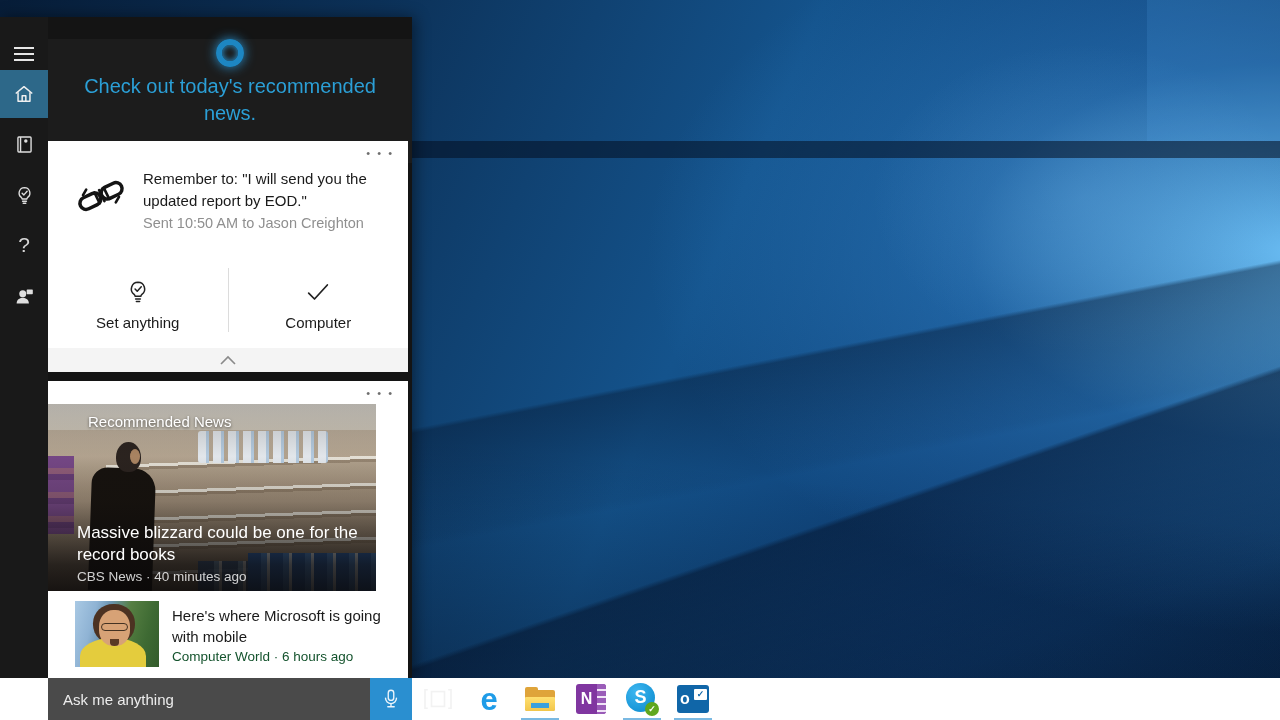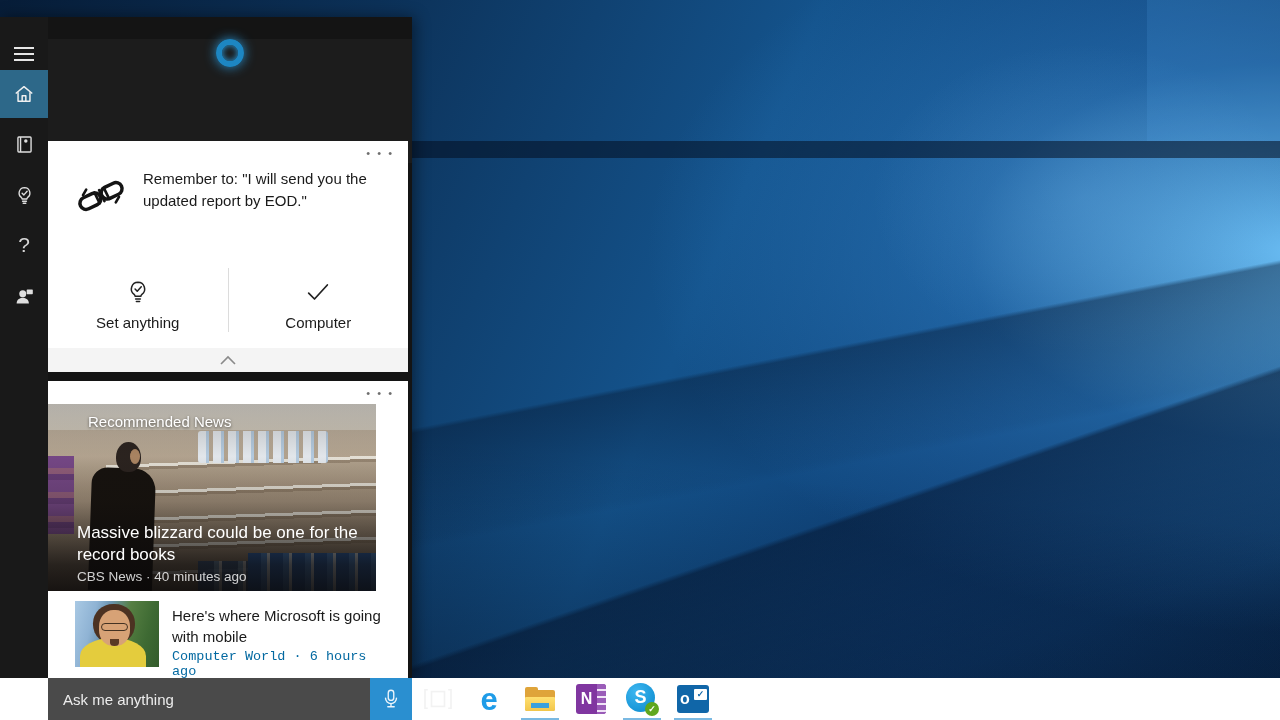--- a/index.html
+++ b/index.html
@@ -116,21 +116,21 @@
   .th-hair { position:absolute; top:3px; left:18px; width:42px; height:40px;
     background:#4c3222; border-radius:48%; }
   .th-head { position:absolute; top:9px; left:24px; width:31px; height:36px;
     background:#d7a276; border-radius:46% 46% 44% 44%; }
   .th-glasses { position:absolute; top:22px; left:26px; width:27px; height:8px;
     border:1.5px solid rgba(42,30,20,0.85); border-radius:4px; }
   .th-goatee { position:absolute; top:38px; left:35px; width:9px; height:7px;
     background:#5a3a24; border-radius:0 0 50% 50%; }
   .story-text { width:225px; padding-top:4px; }
   .story-headline { font-size:15px; line-height:21px; color:#1a1a1a; }
-  .story-meta { margin-top:2px; font-size:13.5px; color:#0369a1;font-family:Liberation Mono, monospace; }
+  .story-meta { margin-top:2px; font-size:13.5px; color:#14532d; }
 
   
   .taskbar { position:absolute; left:0; top:678px; width:1280px; height:42px;
     background:#ffffff; display:flex; align-items:stretch; }
   .start-btn { width:48px; flex:none; background:none; border:none; cursor:pointer;
     display:flex; align-items:center; justify-content:center; }
   .searchbox { width:322px; flex:none; background:#4a4a4a; display:flex; align-items:center; }
   .searchbox input { width:100%; background:transparent; border:none; outline:none;
     padding-left:15px; font-size:15px; color:#f0f0f0; font-family:inherit; }
   .searchbox input::placeholder { color:#ececec; opacity:1; }
@@ -223,37 +223,39 @@
           <path d="M3 21 c0-4 3.2-6.5 7-6.5 s7 2.5 7 6.5 z"></path>
           <rect x="14.5" y="5" width="7" height="5.5" rx="0.8"></rect>
         </svg>
       </div>
     </div>
 
     <div class="panel-main">
 
       <div class="panel-header">
         <div class="cortana-ring"></div>
+        <div class="greeting">Check out today's recommended news.</div>
       </div>
 
       <div class="card reminder-card">
         <button class="dots-btn">• • •</button>
         <div class="rem-body">
           <div class="handshake-box">
             <svg width="56" height="56" viewBox="0 0 64 64" fill="none" stroke="#141414" stroke-width="4" stroke-linecap="round" stroke-linejoin="round">
               <g transform="rotate(-26 32 32)">
                 <rect x="6" y="25" width="25" height="14" rx="7"></rect>
                 <rect x="33" y="25" width="25" height="14" rx="7"></rect>
                 <path d="M27 25 v14 M33 25 v14 M39 25 v14" stroke-width="3"></path>
                 <path d="M14 22 l6 -4 M50 42 l-6 4" stroke-width="3"></path>
               </g>
             </svg>
           </div>
           <div class="rem-text">
             <div class="rem-title">Remember to: "I will send you the updated report by EOD."</div>
+            <div class="rem-sent">Sent 10:50 AM to Jason Creighton</div>
           </div>
         </div>
         <div class="rem-actions">
           <button class="action-btn">
             <span class="a-icon">
               <svg width="26" height="26" viewBox="0 0 24 24" fill="none" stroke="#222" stroke-width="1.4" stroke-linecap="round" stroke-linejoin="round">
                 <path d="M12 3 a6.2 6.2 0 0 1 3.6 11.2 c-.5.4-.9 1.1-.9 1.8 h-5.4 c0-.7-.4-1.4-.9-1.8 A6.2 6.2 0 0 1 12 3z"></path>
                 <path d="M9.8 18.5 h4.4 M10.5 20.8 h3"></path>
                 <path d="M9.3 9.3 l2 2 L15 7.2"></path>
               </svg>

